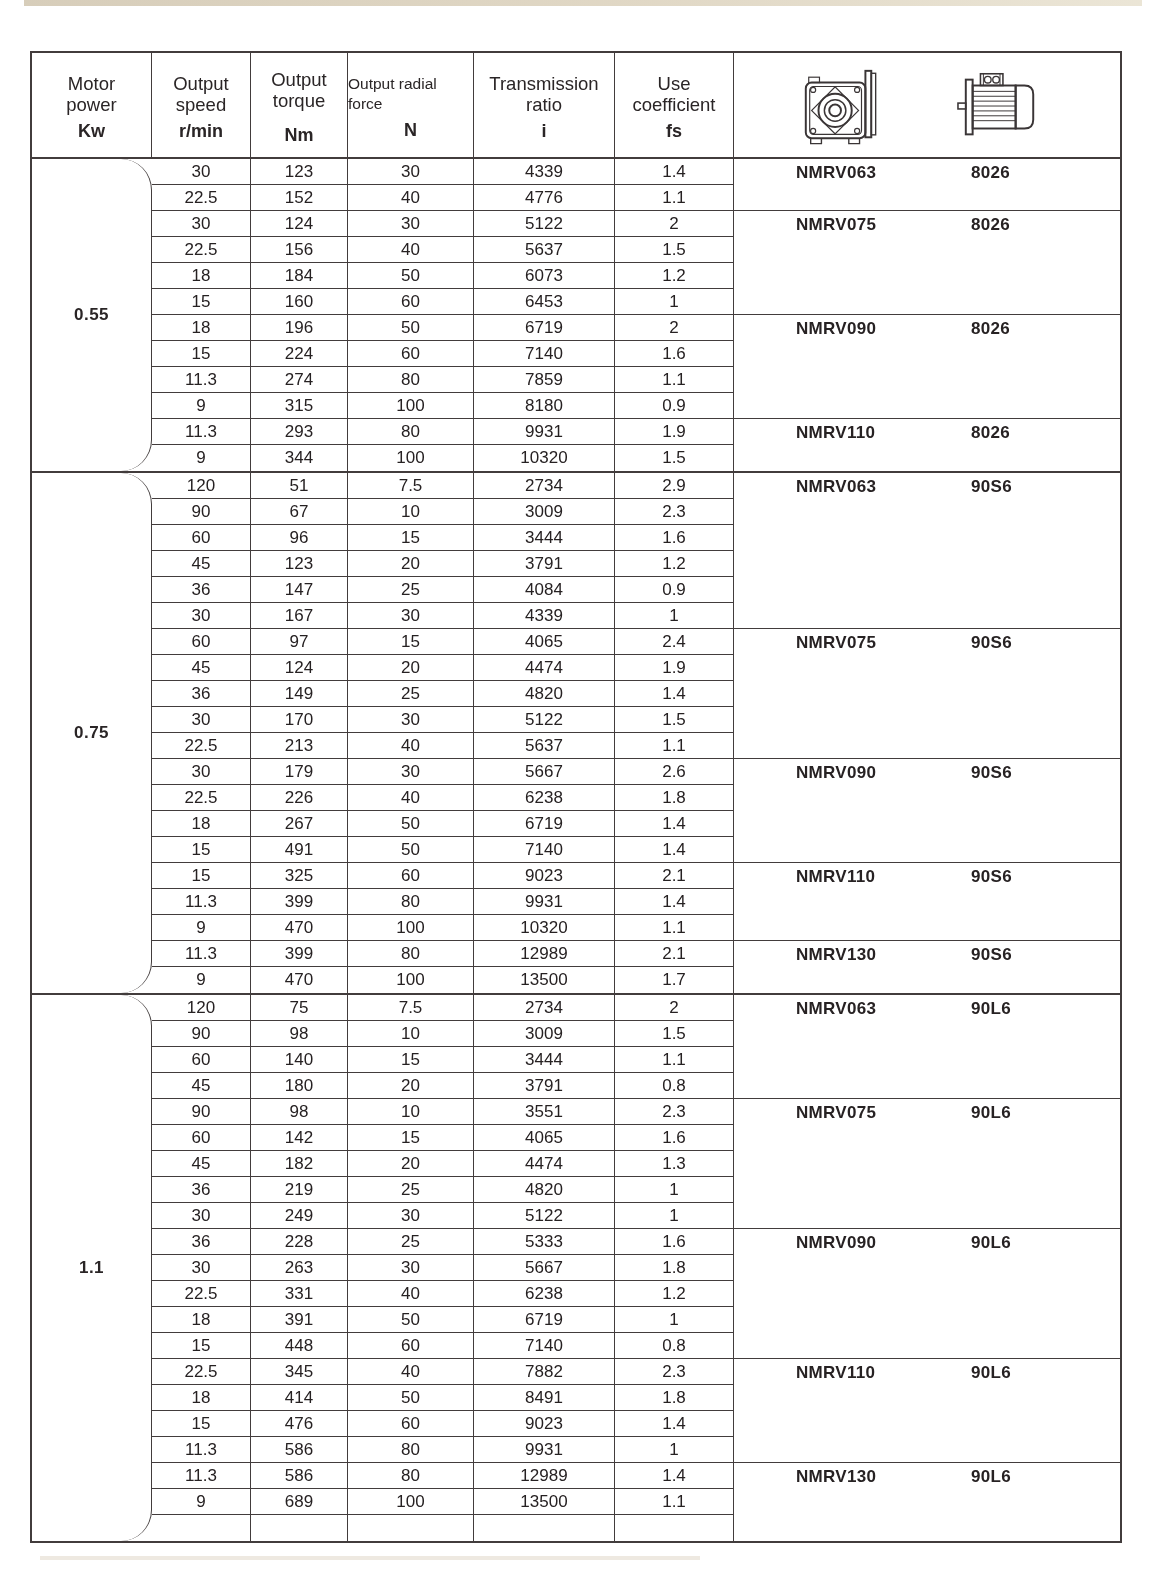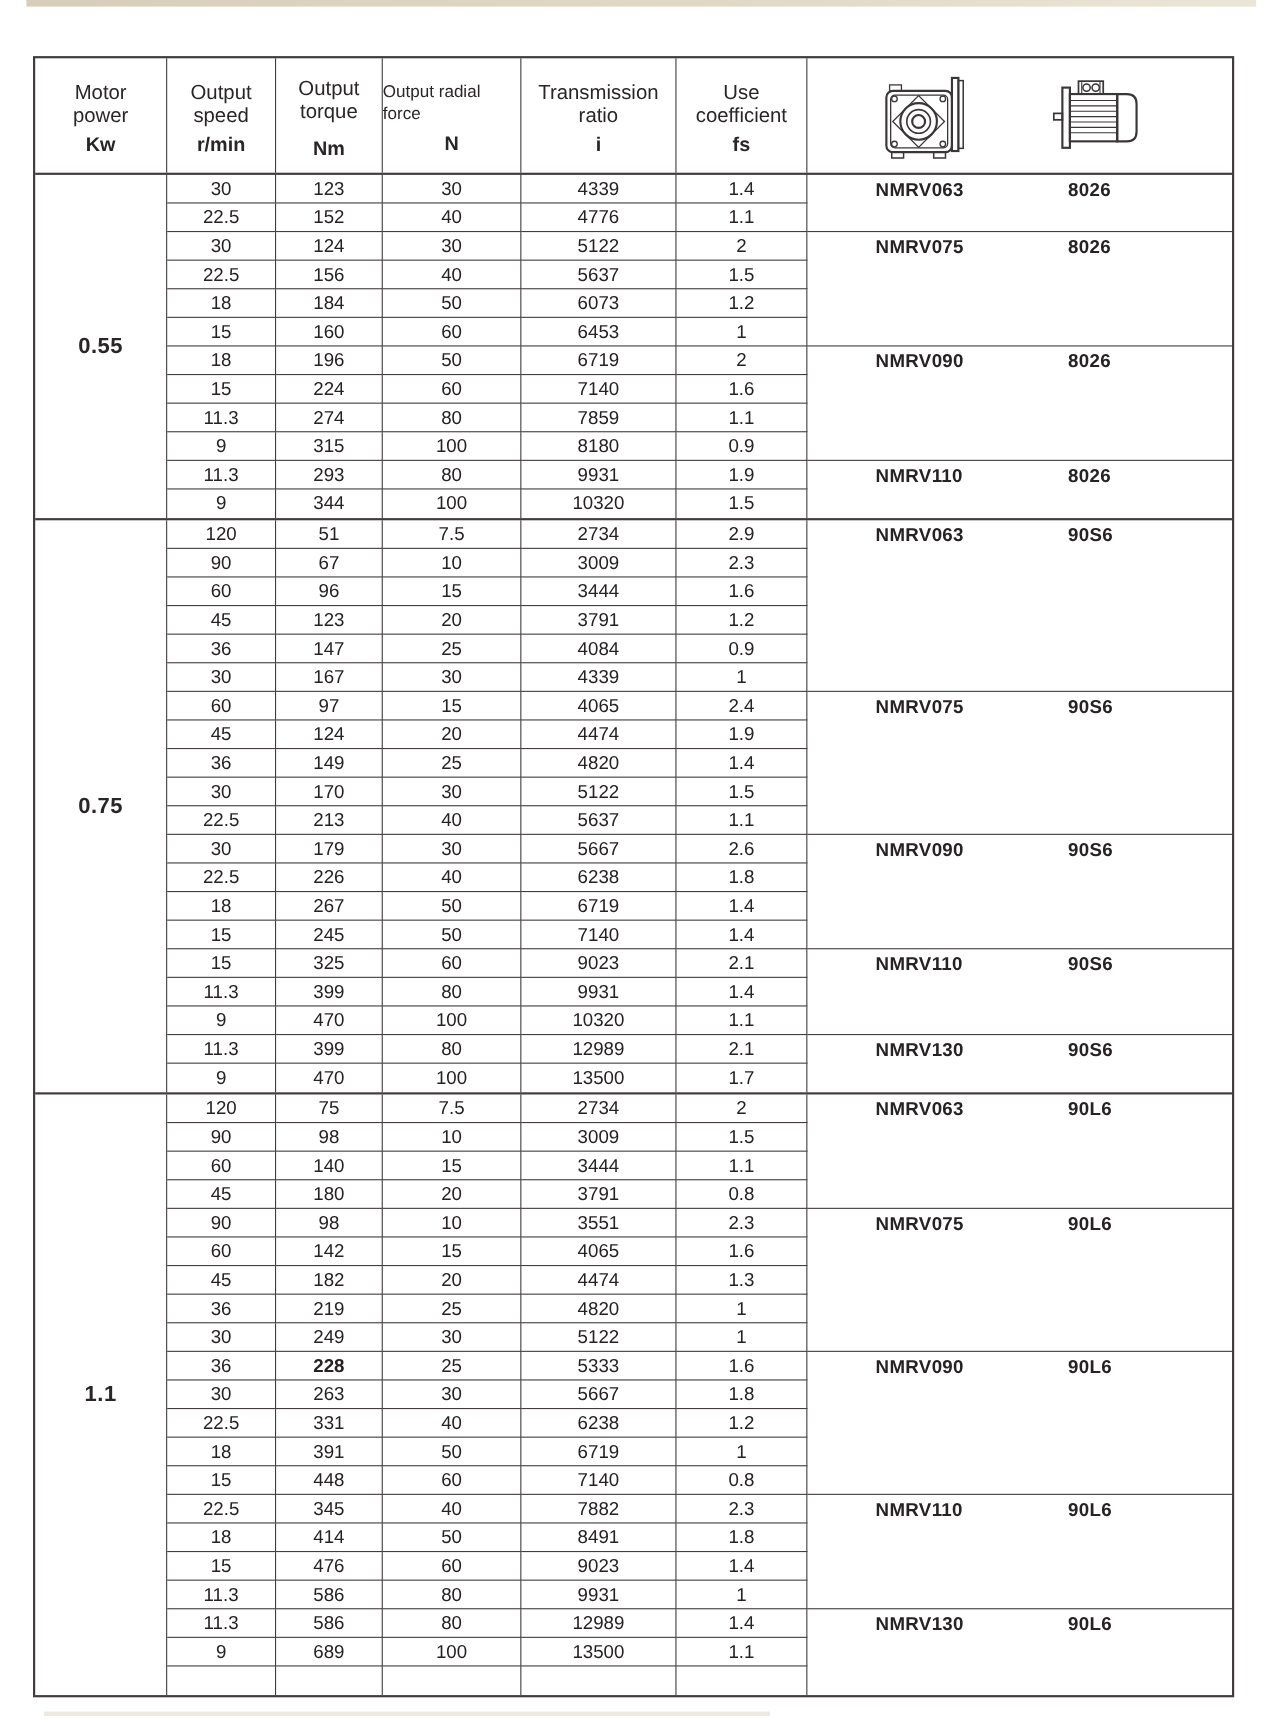--- a/index.html
+++ b/index.html
@@ -39,21 +39,21 @@
     align-items:center;justify-content:center;}
   .icon-reducer{left:62px;}
   .icon-motor{left:222px;}
 
   
   .section{grid-auto-rows:26px;}
   .section + .section{border-top:2px solid var(--line);}
 
   .power-cell{grid-column:1;border-right:1px solid var(--line);
     display:flex;align-items:center;justify-content:center;
-    font-size:20px;font-weight:700;color:var(--ink);letter-spacing:.5px;}
+    font-size:17px;font-weight:700;color:var(--ink);letter-spacing:.5px;border-radius:31px;}
 
   .cell{border-right:1px solid var(--line);border-bottom:1px solid var(--line);
     display:flex;align-items:center;justify-content:center;
     font-size:17px;color:#262122;}
   .cell.last{border-bottom:none;}
 
   .group-cell{grid-column:7;border-bottom:1px solid var(--line);position:relative;}
   .group-cell.last{border-bottom:none;}
   .reducer-name,.motor-name{position:absolute;top:4px;font-size:17px;font-weight:700;
     color:#272223;letter-spacing:.3px;white-space:nowrap;}
@@ -296,21 +296,21 @@
           <div class="cell" style="grid-area: 13 / 3;">226</div>
           <div class="cell" style="grid-area: 13 / 4;">40</div>
           <div class="cell" style="grid-area: 13 / 5;">6238</div>
           <div class="cell" style="grid-area: 13 / 6;">1.8</div>
           <div class="cell" style="grid-area: 14 / 2;">18</div>
           <div class="cell" style="grid-area: 14 / 3;">267</div>
           <div class="cell" style="grid-area: 14 / 4;">50</div>
           <div class="cell" style="grid-area: 14 / 5;">6719</div>
           <div class="cell" style="grid-area: 14 / 6;">1.4</div>
           <div class="cell" style="grid-area: 15 / 2;">15</div>
-          <div class="cell" style="grid-area: 15 / 3;">245</div>
+          <div class="cell" style="grid-area: 15 / 3;">491</div>
           <div class="cell" style="grid-area: 15 / 4;">50</div>
           <div class="cell" style="grid-area: 15 / 5;">7140</div>
           <div class="cell" style="grid-area: 15 / 6;">1.4</div>
           <div class="group-cell" style="grid-row: 16 / span 3;">
             <div class="reducer-name">NMRV110</div>
             <div class="motor-name">90S6</div>
           </div>
           <div class="cell" style="grid-area: 16 / 2;">15</div>
           <div class="cell" style="grid-area: 16 / 3;">325</div>
           <div class="cell" style="grid-area: 16 / 4;">60</div>
@@ -394,21 +394,21 @@
           <div class="cell" style="grid-area: 9 / 2;">30</div>
           <div class="cell" style="grid-area: 9 / 3;">249</div>
           <div class="cell" style="grid-area: 9 / 4;">30</div>
           <div class="cell" style="grid-area: 9 / 5;">5122</div>
           <div class="cell" style="grid-area: 9 / 6;">1</div>
           <div class="group-cell" style="grid-row: 10 / span 5;">
             <div class="reducer-name">NMRV090</div>
             <div class="motor-name">90L6</div>
           </div>
           <div class="cell" style="grid-area: 10 / 2;">36</div>
-          <div class="cell" style="grid-area: 10 / 3; font-weight: bold;">228</div>
+          <div class="cell" style="grid-area: 10 / 3;">228</div>
           <div class="cell" style="grid-area: 10 / 4;">25</div>
           <div class="cell" style="grid-area: 10 / 5;">5333</div>
           <div class="cell" style="grid-area: 10 / 6;">1.6</div>
           <div class="cell" style="grid-area: 11 / 2;">30</div>
           <div class="cell" style="grid-area: 11 / 3;">263</div>
           <div class="cell" style="grid-area: 11 / 4;">30</div>
           <div class="cell" style="grid-area: 11 / 5;">5667</div>
           <div class="cell" style="grid-area: 11 / 6;">1.8</div>
           <div class="cell" style="grid-area: 12 / 2;">22.5</div>
           <div class="cell" style="grid-area: 12 / 3;">331</div>

